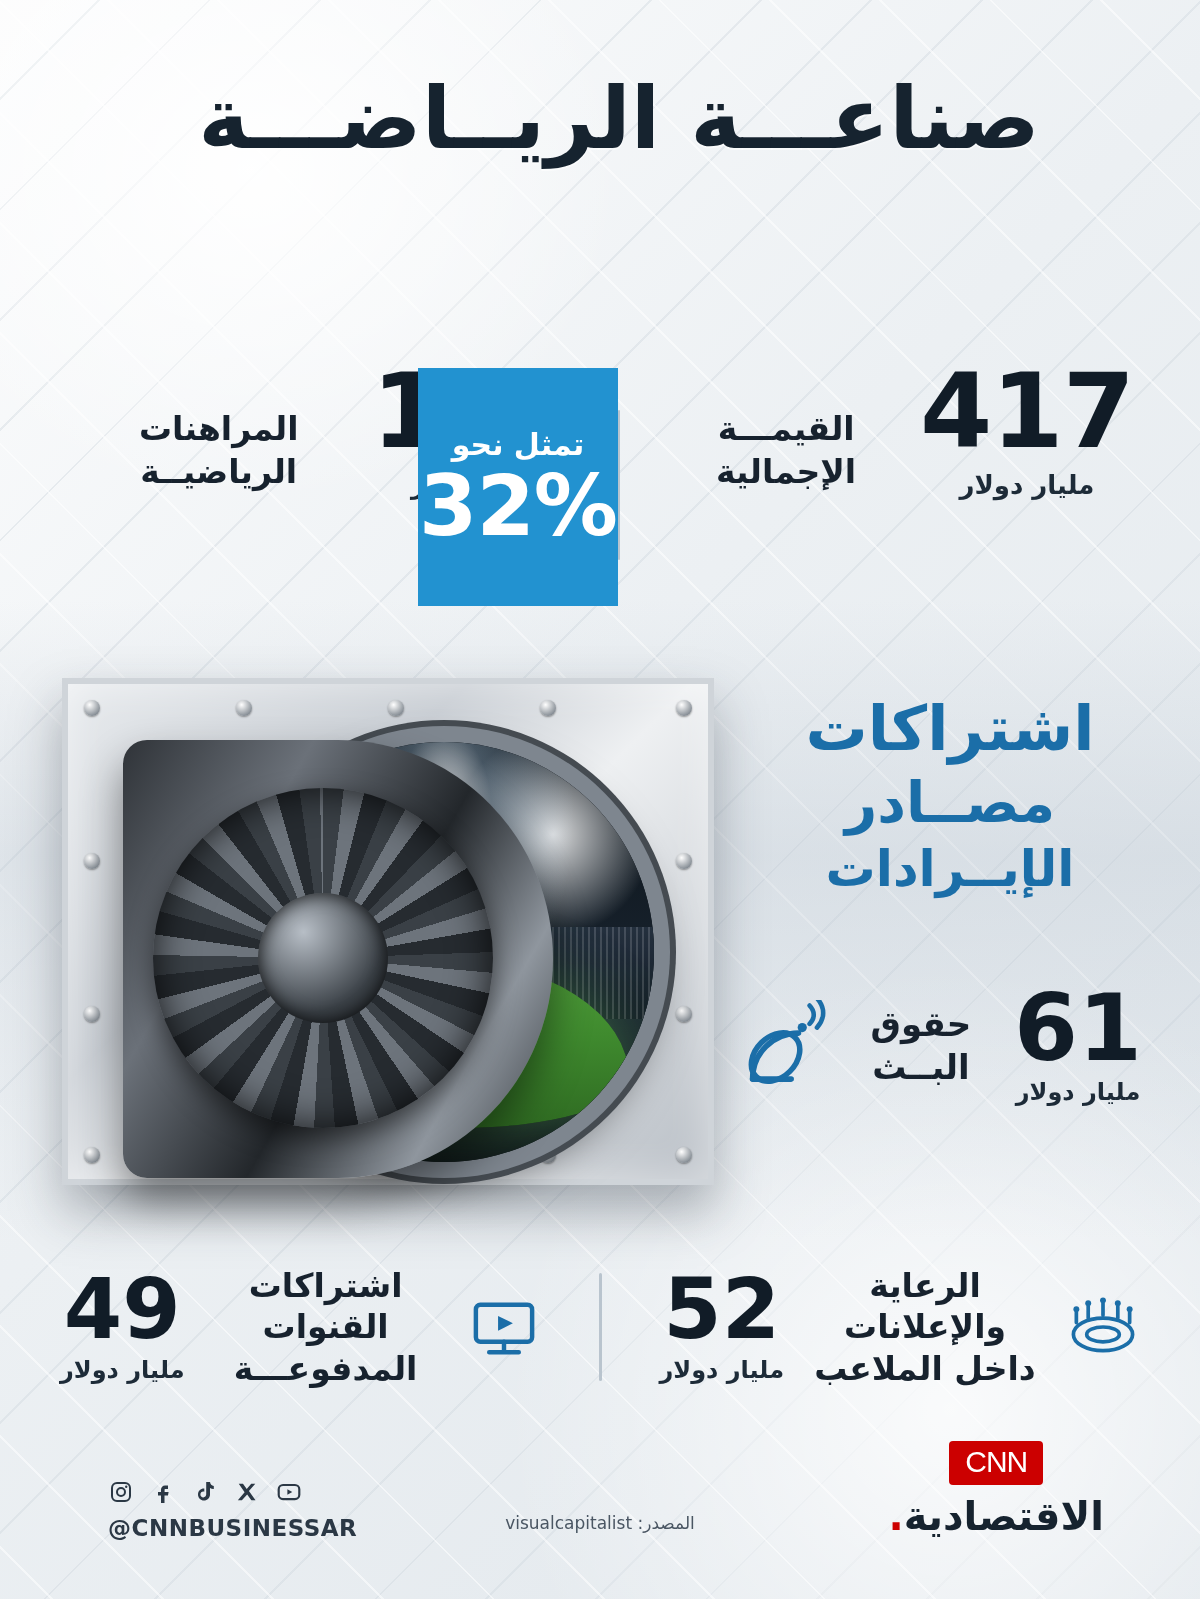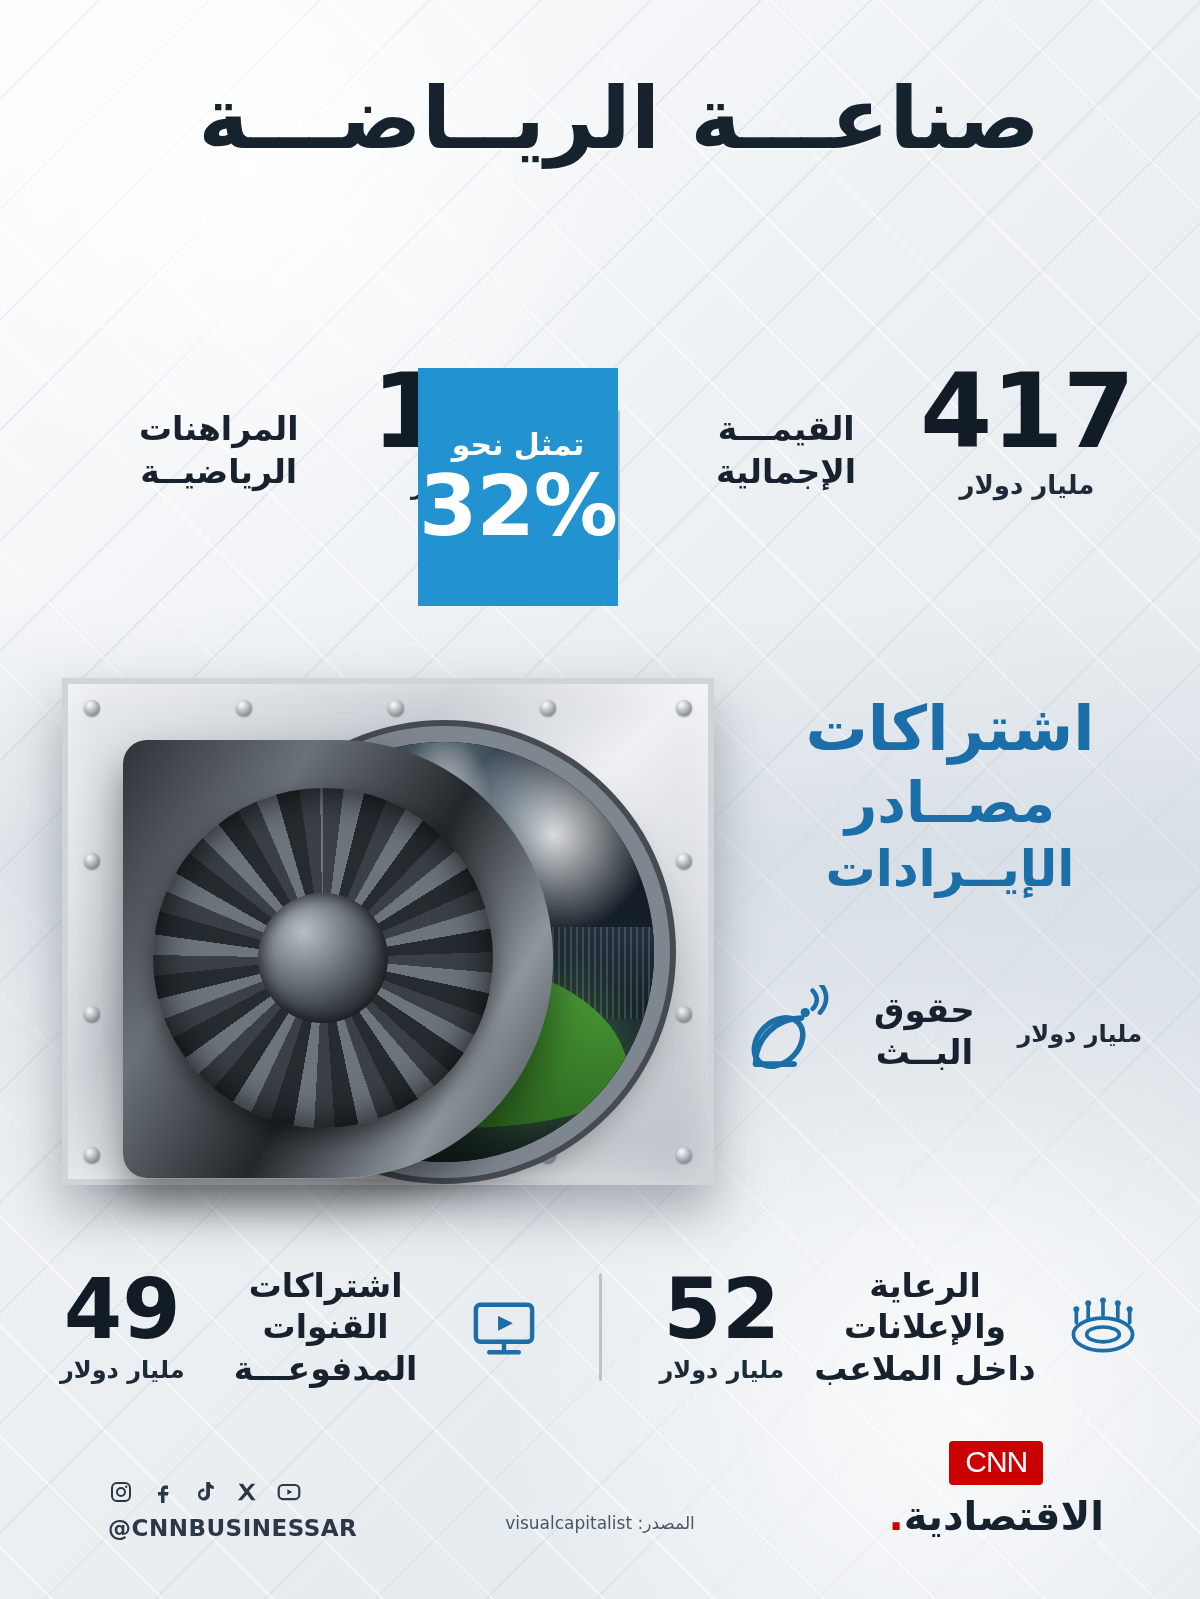--- a/index.html
+++ b/index.html
@@ -461,20 +461,21 @@
   </div>
 
   <div id="revenue-heading">
     <div class="l1">اشتراكات</div>
     <div class="l2">مصــادر</div>
     <div class="l3">الإيــرادات</div>
   </div>
 
   <div id="rev-broadcast">
     <div class="rev-numcol">
+      <div class="rev-number">61</div>
       <div class="rev-unit">مليار دولار</div>
     </div>
     <div class="rev-label">حقوق البــث</div>
     <div class="rev-icon">
       <svg viewBox="0 0 100 100" width="100%" height="100%" fill="none" stroke="currentColor" stroke-width="5" stroke-linecap="round">
         <path d="M18 86 C18 58 40 36 68 36" stroke-width="6"></path>
         <path d="M18 86 L60 86" stroke-width="6"></path>
         <ellipse cx="43" cy="62" rx="30" ry="22" transform="rotate(-45 43 62)" stroke-width="6"></ellipse>
         <circle cx="72" cy="30" r="5" fill="currentColor" stroke="none"></circle>
         <path d="M80 26 C86 20 86 12 80 6" stroke-width="5"></path>

